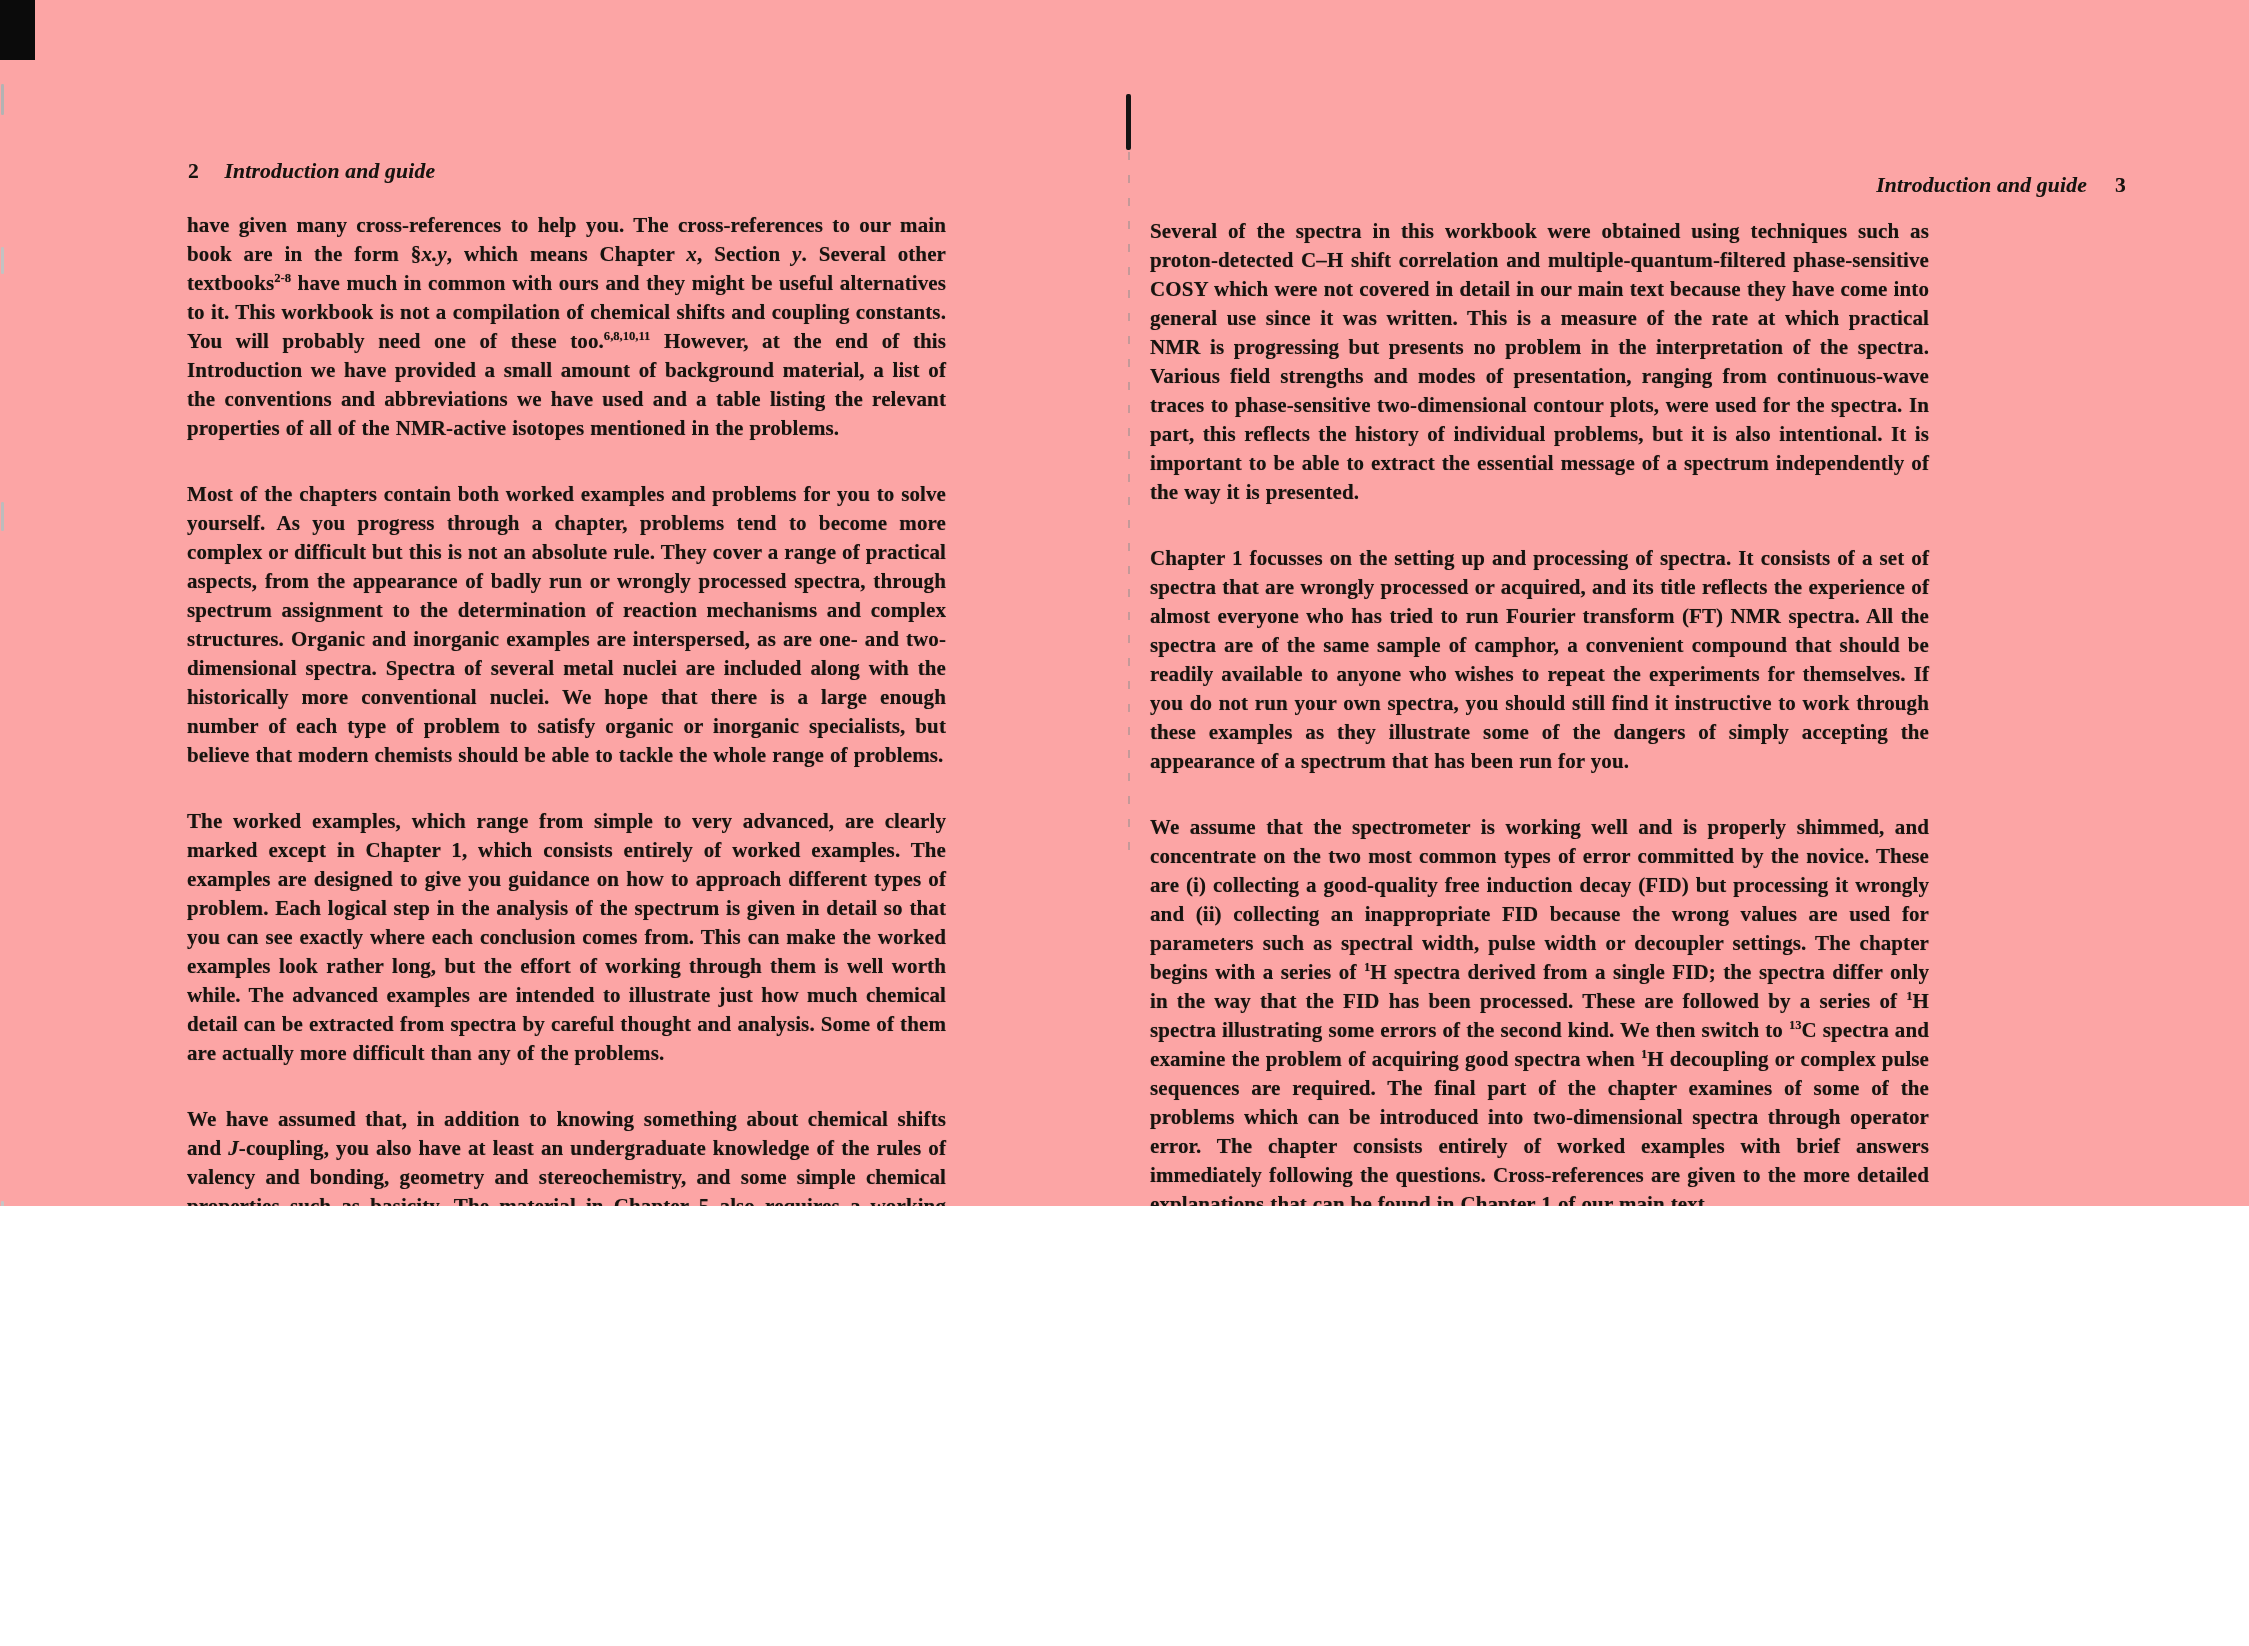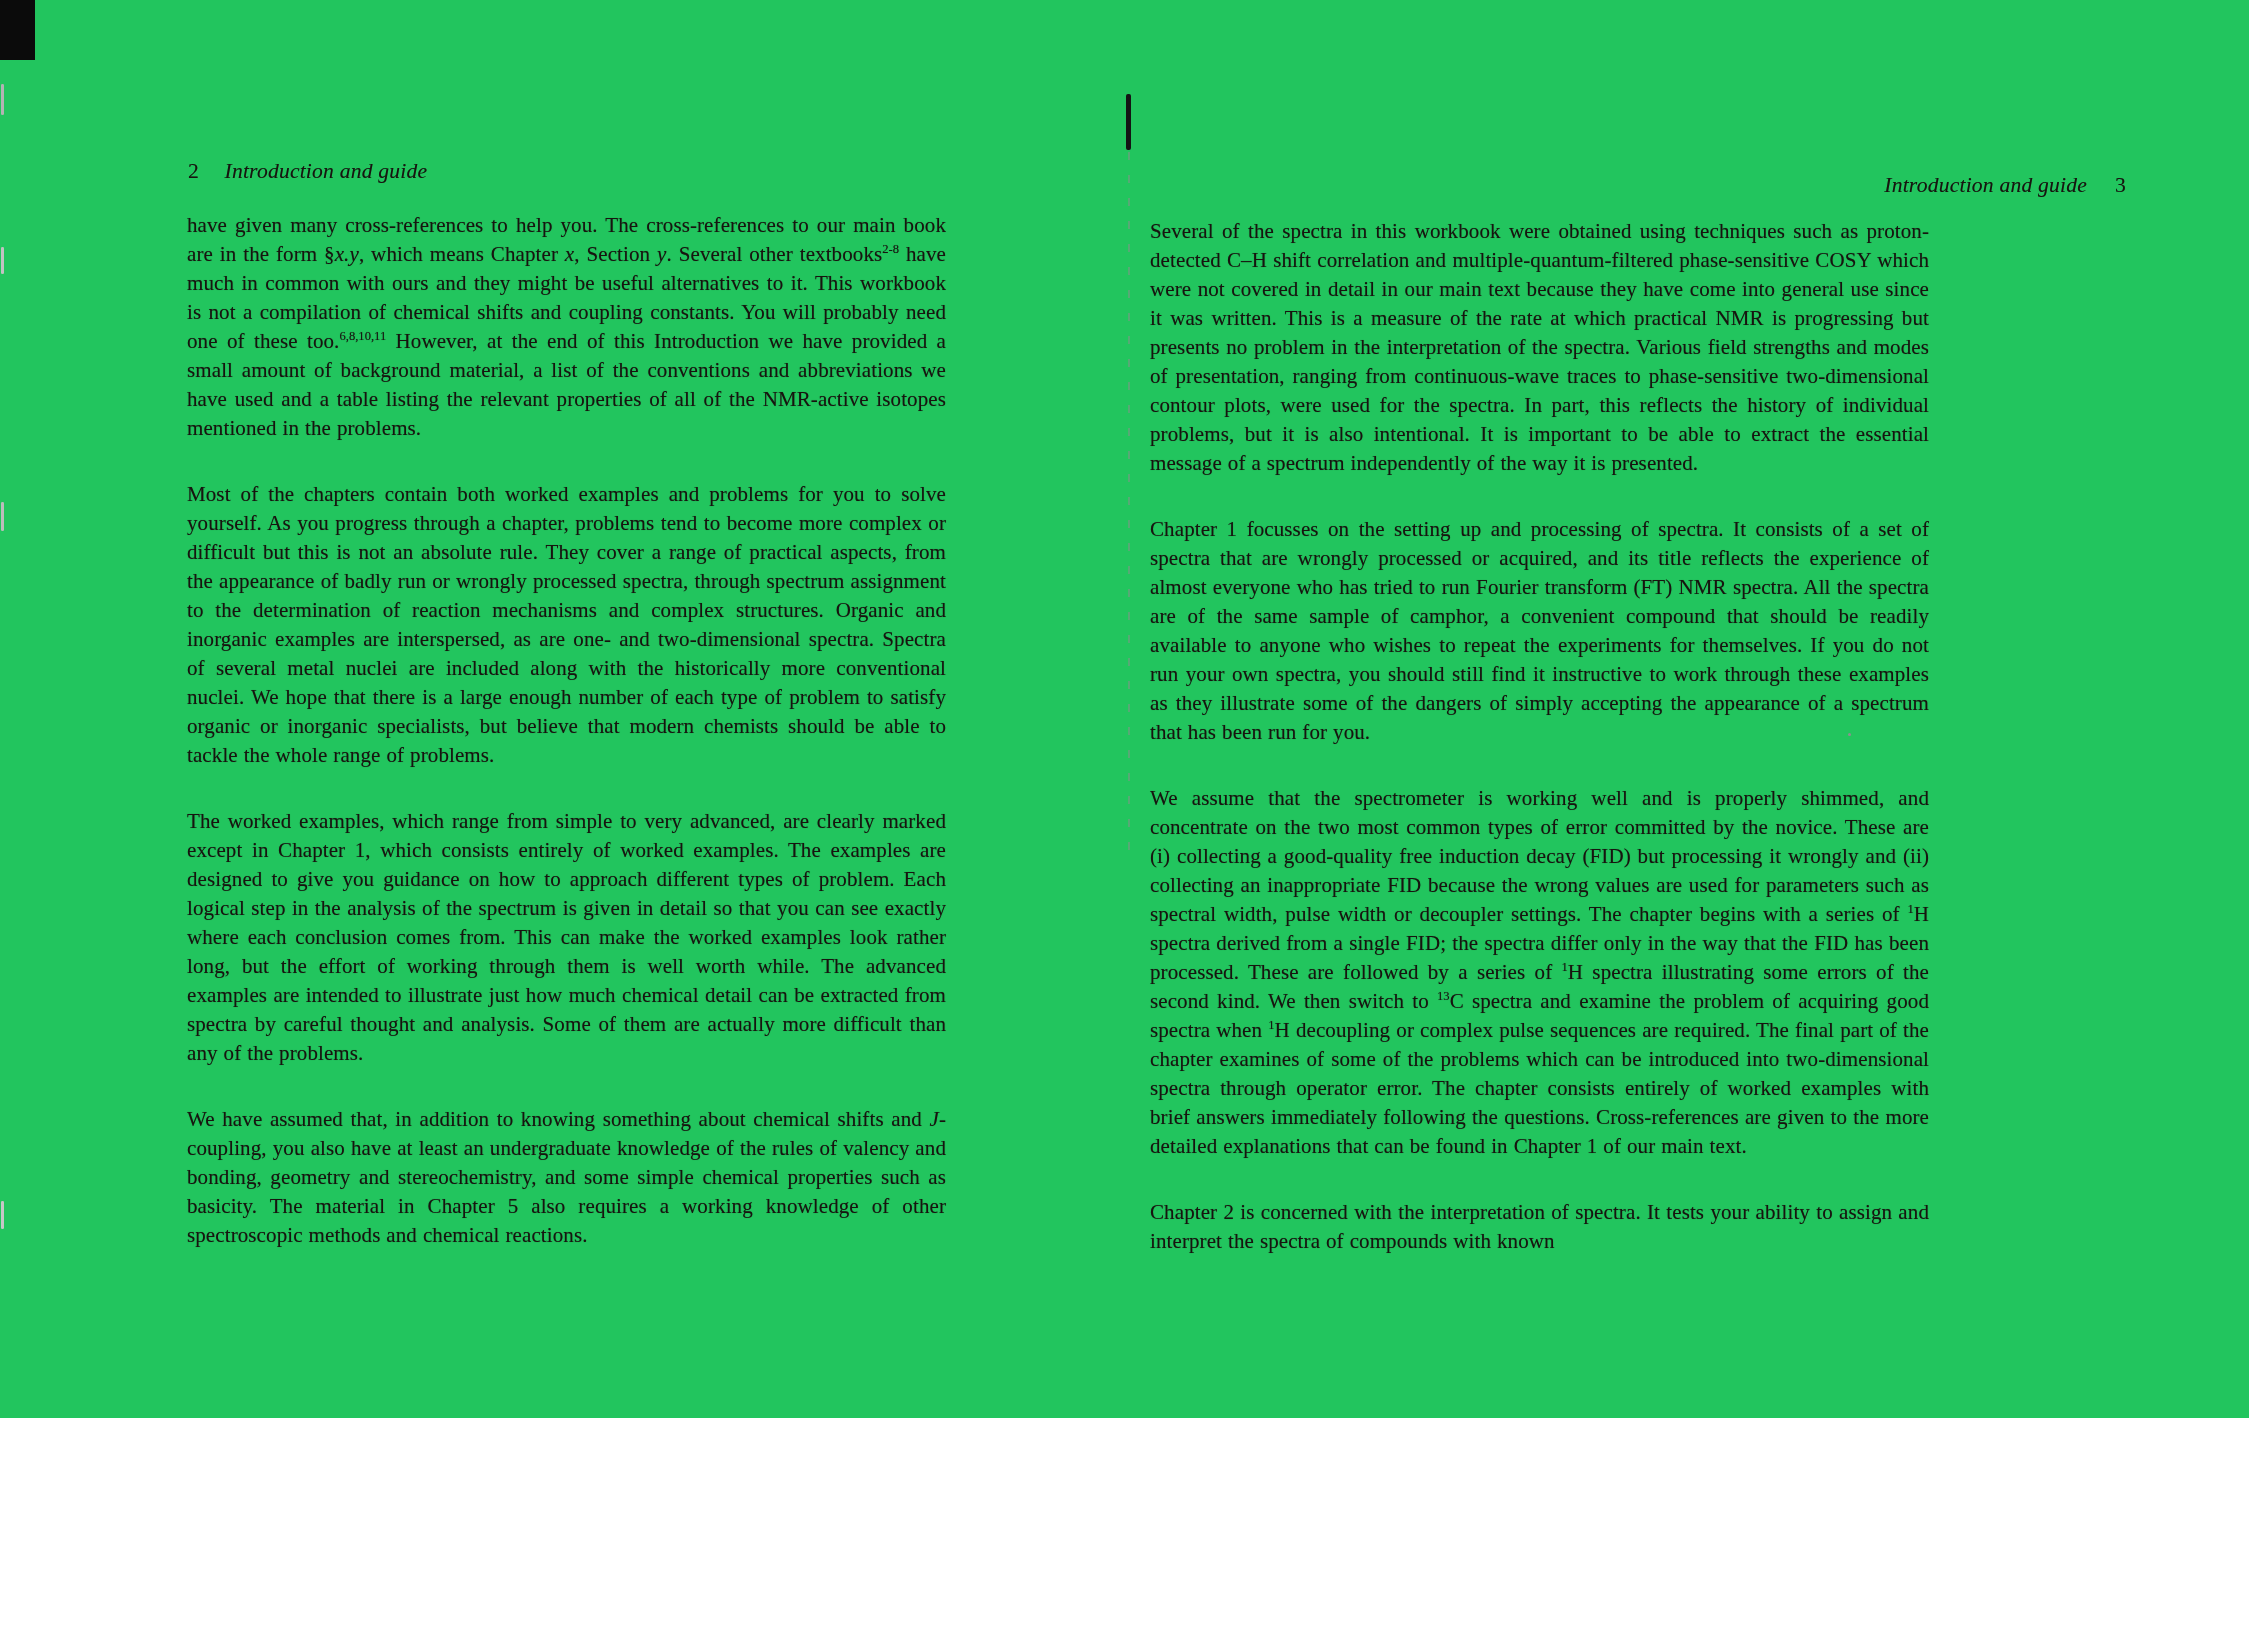--- a/index.html
+++ b/index.html
@@ -1,22 +1,23 @@
 <!DOCTYPE html>
 <html style="font-size:10.2px"><head>
 <meta charset="utf-8">
 <style>
   html, body { margin:0; padding:0; background:#ffffff; }
   .scan {
     position:relative;
-    width:2250px; height:1418px;
-    background:#22c55e;
+    width:2250px; height:1206px;
+    background:#fca5a5;
     overflow:hidden;
     font-family:"Liberation Serif", serif;
     color:#17140f;
+    font-weight:bold;
   }
   
   .running-head {
     position:absolute;
     font-size:21.6px;
     letter-spacing:0.2px;
     white-space:nowrap;
     text-shadow:0 0 0.6px rgba(20,20,20,.35);
   }
   .running-head .title { font-style:italic; }

